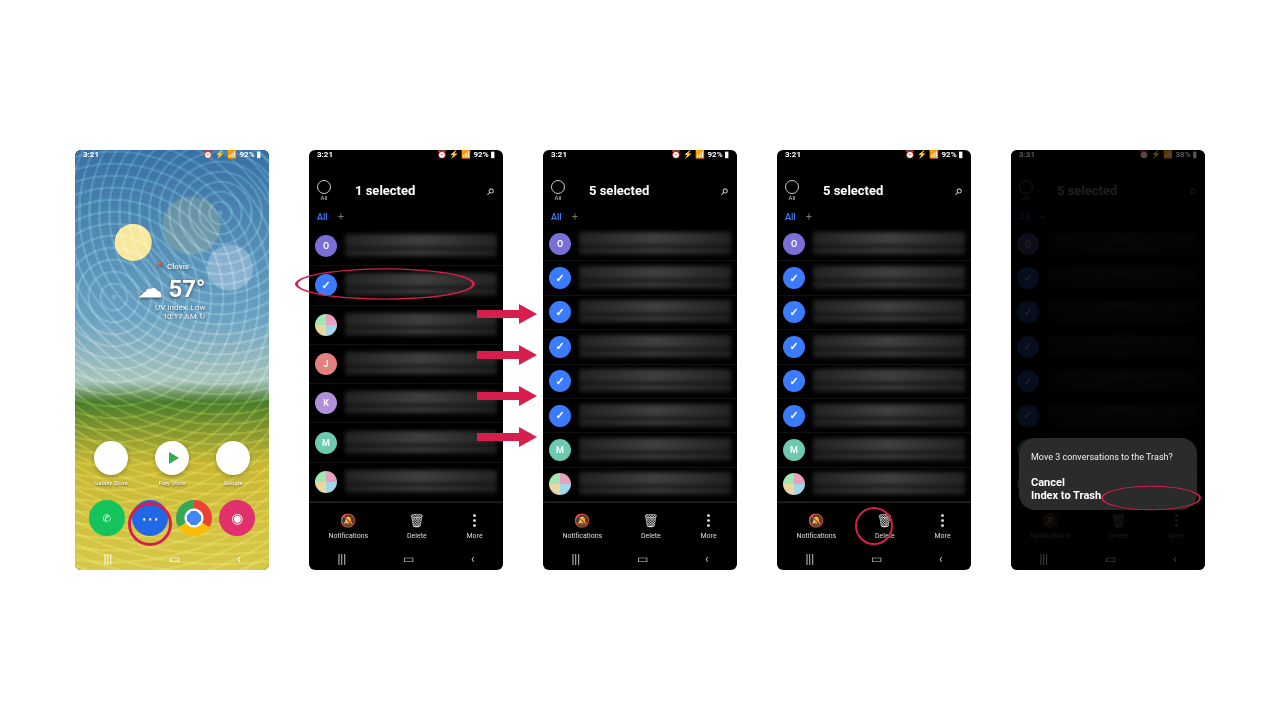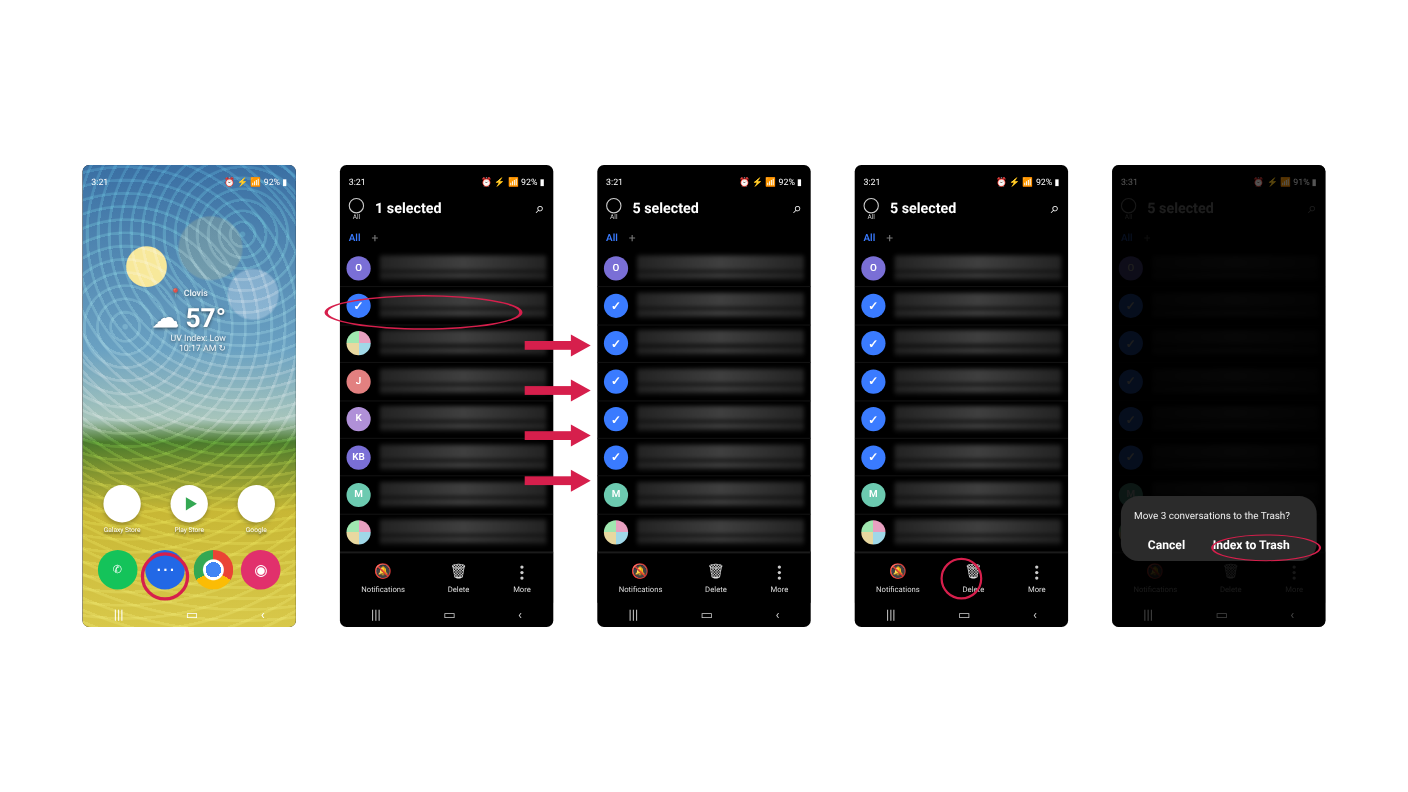--- a/index.html
+++ b/index.html
@@ -38,25 +38,25 @@
     position:relative;
     display:flex;
     flex-direction:column;
     color:#fff;
     font-size:10px;
   }
   
   .status{
     height:20px;
     display:flex;
-    align-items:flex-end;
+    align-items:flex-start;
     justify-content:space-between;
     padding:0 8px;
     font-size:8px;
-    font-weight:400;
+    font-weight:700;
   }
   .status .right{display:flex;gap:2px;align-items:center;}
 
   
   .home-wp{
     position:absolute; inset:0;
     background-image:
       radial-gradient(circle at 30% 22%, #f7e89a 0 18px, transparent 19px),
       radial-gradient(circle at 60% 18%, #e0d98a33 0 28px, transparent 30px),
       radial-gradient(circle at 80% 28%, #c8e0f366 0 22px, transparent 24px),
@@ -110,21 +110,21 @@
     display:grid;grid-template-columns:1fr 1fr;grid-template-rows:1fr 1fr;gap:2px;padding:6px;
   }
   .ic-google span{border-radius:50%;}
   .ic-google span:nth-child(1){background:#4285f4;}
   .ic-google span:nth-child(2){background:#ea4335;}
   .ic-google span:nth-child(3){background:#fbbc05;}
   .ic-google span:nth-child(4){background:#34a853;}
 
   
   .sel-bar{
-    height:40px;display:flex;align-items:center;padding:0 8px;gap:10px;
+    height:40px;display:flex;align-items:center;padding:0 8px;gap:24px;
   }
   .all-btn{display:flex;flex-direction:column;align-items:center;gap:0px;}
   .all-btn .ring{width:14px;height:14px;border:1.5px solid #ccc;border-radius:50%;}
   .all-btn .t{font-size:6px;color:#ccc;}
   .sel-title{font-weight:700;font-size:13px;flex:1;}
   .search-ic{font-size:14px;}
   .tabrow{display:flex;gap:10px;padding:0 8px 4px;align-items:center;}
   .tabrow .tab-all{color:var(--accent);font-size:9px;font-weight:600;}
   .tabrow .plus{color:#777;font-size:11px;}
 
@@ -161,21 +161,21 @@
   }
   .navbar span{display:inline-block;}
 
   
   .dim{position:absolute;inset:0;background:#000a;z-index:5;}
   .dialog{
     position:absolute;left:8px;right:8px;bottom:60px;z-index:6;
     background:#2b2b2b;border-radius:16px;padding:14px 12px 8px;
   }
   .dialog .q{font-size:9px;color:#eee;margin-bottom:14px;}
-  .dialog .btns{display:flex;justify-content:space-around;font-size:11px;font-weight:700;}
+  .dialog .btns{display:flex;justify-content:space-around;font-size:11px;font-weight:700;flex-direction:column;}
 
   
   .ann-circle{
     position:absolute;border:3px solid var(--red);border-radius:50%;
     pointer-events:none;z-index:20;
   }
   .ann-ellipse{
     position:absolute;border:3px solid var(--red);border-radius:50%;
     pointer-events:none;transform:scaleY(.45);z-index:20;
   }
@@ -301,24 +301,20 @@
           </div>
           <div class="item">
             <div class="avatar" style="background: rgb(226, 128, 128);">J</div>
             <div class="blurline"></div>
           </div>
           <div class="item">
             <div class="avatar" style="background: rgb(176, 144, 216);">K</div>
             <div class="blurline"></div>
           </div>
           <div class="item">
-            <div class="avatar" style="background: rgb(122, 111, 214);">KB</div>
-            <div class="blurline"></div>
-          </div>
-          <div class="item">
             <div class="avatar" style="background: rgb(108, 202, 176);">M</div>
             <div class="blurline"></div>
           </div>
           <div class="item">
             <div class="avatar" style="background: conic-gradient(rgb(232, 160, 192) 0deg, rgb(232, 160, 192) 90deg, rgb(160, 216, 232) 90deg, rgb(160, 216, 232) 180deg, rgb(232, 216, 160) 180deg, rgb(232, 216, 160) 270deg, rgb(160, 232, 176) 270deg);"></div>
             <div class="blurline"></div>
           </div>
         </div>
       <div class="bottom-actions">
         <div class="act">
@@ -526,21 +522,21 @@
       </div>
     </div>
   </div>
 
   <div class="col">
     <div class="phone dimlist">
       <div class="status">
         <span>3:31</span>
         <span class="right">
           <span>⏰ ⚡ 📶</span>
-          <span>91%</span>▮
+          <span>38%</span>▮
         </span>
       </div>
       <div class="sel-bar">
         <div class="all-btn">
           <div class="ring"></div>
           <div class="t">All</div>
         </div>
         <div class="sel-title">5 selected</div>
         <div class="search-ic i-search"></div>
       </div>

